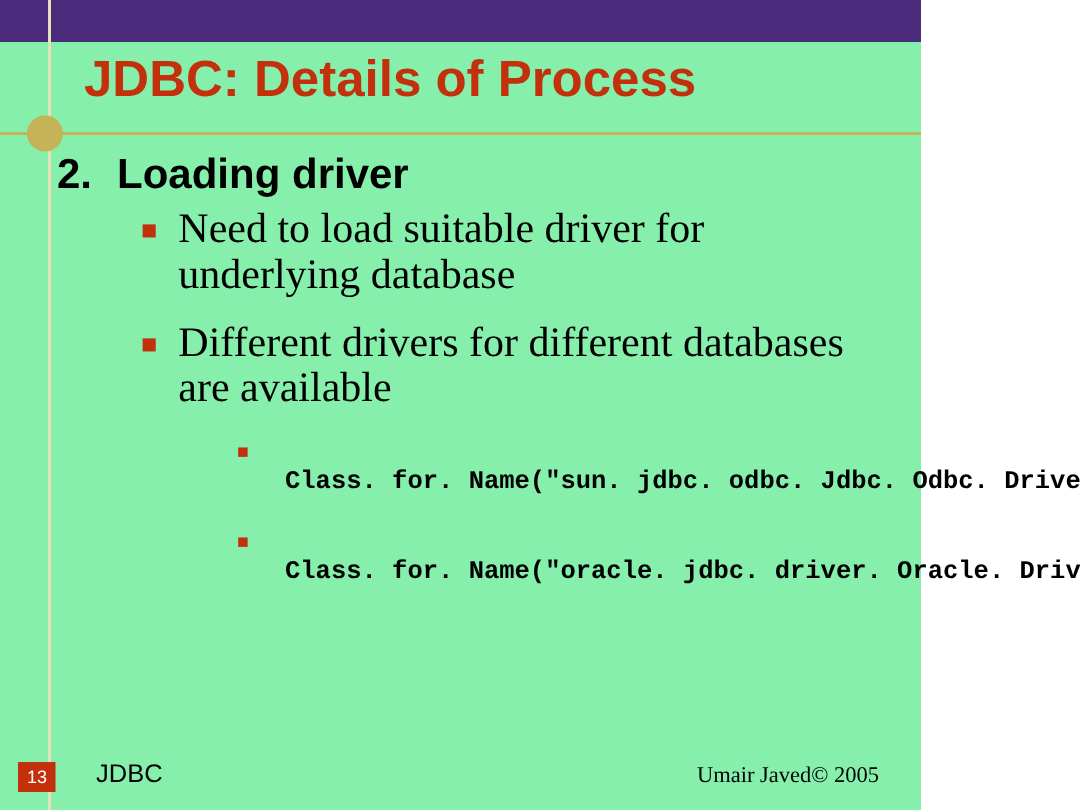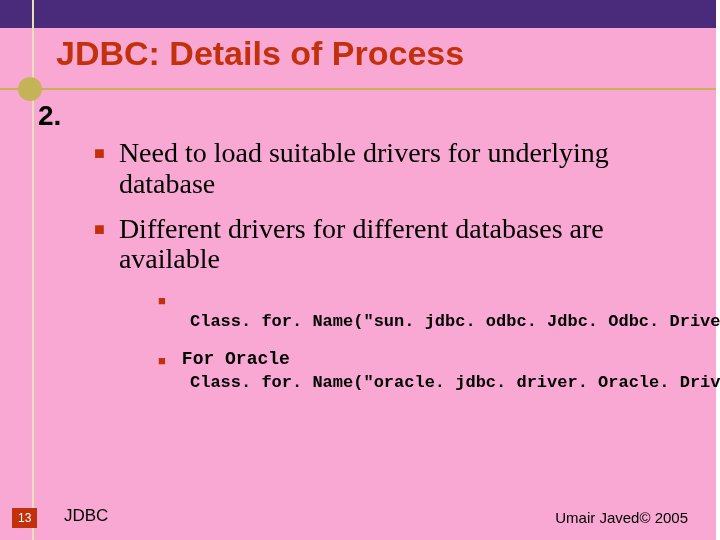--- a/index.html
+++ b/index.html
@@ -3,24 +3,24 @@
 <meta charset="utf-8">
 <style>
   * { box-sizing: border-box; margin: 0; padding: 0; }
   html, body { width: 720px; height: 540px; overflow: hidden; }
   body {
     background: #fff;
     font-family: "Times New Roman", Times, serif;
     position: relative;
   }
   .slide {
-    width: 716px;
+    width: 614px;
     height: 540px;
     position: relative;
-    background: #f9a8d4;
+    background: #86efac;
   }
   .top-bar {
     position: absolute;
     top: 0; left: 0;
     width: 100%;
     height: 28px;
     background: #4a2a7a;
   }
   .title {
     position: absolute;
@@ -138,60 +138,60 @@
     left: 64px;
     bottom: 2px;
     font-family: Arial, sans-serif;
     font-size: 17px;
     color: #000;
   }
   .copyright {
     position: absolute;
     right: 28px;
     bottom: 2px;
-    font-family: Liberation Sans, sans-serif;
+    font-family: Liberation Serif, serif;
     font-size: 15px;
     color: #000;
     margin-left: 44px;
   }
 </style>
 </head>
 <body>
 
 <div class="slide">
   <div class="top-bar"></div>
   <div class="left-line"></div>
   <div class="accent-dot"></div>
 
   <div class="title">JDBC: Details of Process</div>
   <div class="divider"></div>
 
   <div class="content">
     <div class="level1">
       <span class="num">2.</span>
+      <span>Loading driver</span>
     </div>
 
     <div class="level2">
       <span class="bullet">■</span>
-      <span>Need to load suitable drivers for underlying database</span>
+      <span>Need to load suitable driver for underlying database</span>
     </div>
 
     <div class="level2">
       <span class="bullet">■</span>
       <span>Different drivers for different databases are available</span>
     </div>
 
     <div class="level3">
       <span class="bullet">■</span>
     </div>
     <div class="code-line">Class. for. Name("sun. jdbc. odbc. Jdbc. Odbc. Driver");</div>
 
     <div class="level3" style="margin-top:18px;">
       <span class="bullet">■</span>
-      <span>For Oracle</span>
     </div>
     <div class="code-line">Class. for. Name("oracle. jdbc. driver. Oracle. Driver ");</div>
   </div>
 
   <div class="footer">
     <div class="page-num">13</div>
     <div class="footer-label">JDBC</div>
     <div class="copyright">Umair Javed© 2005</div>
   </div>
 </div>

